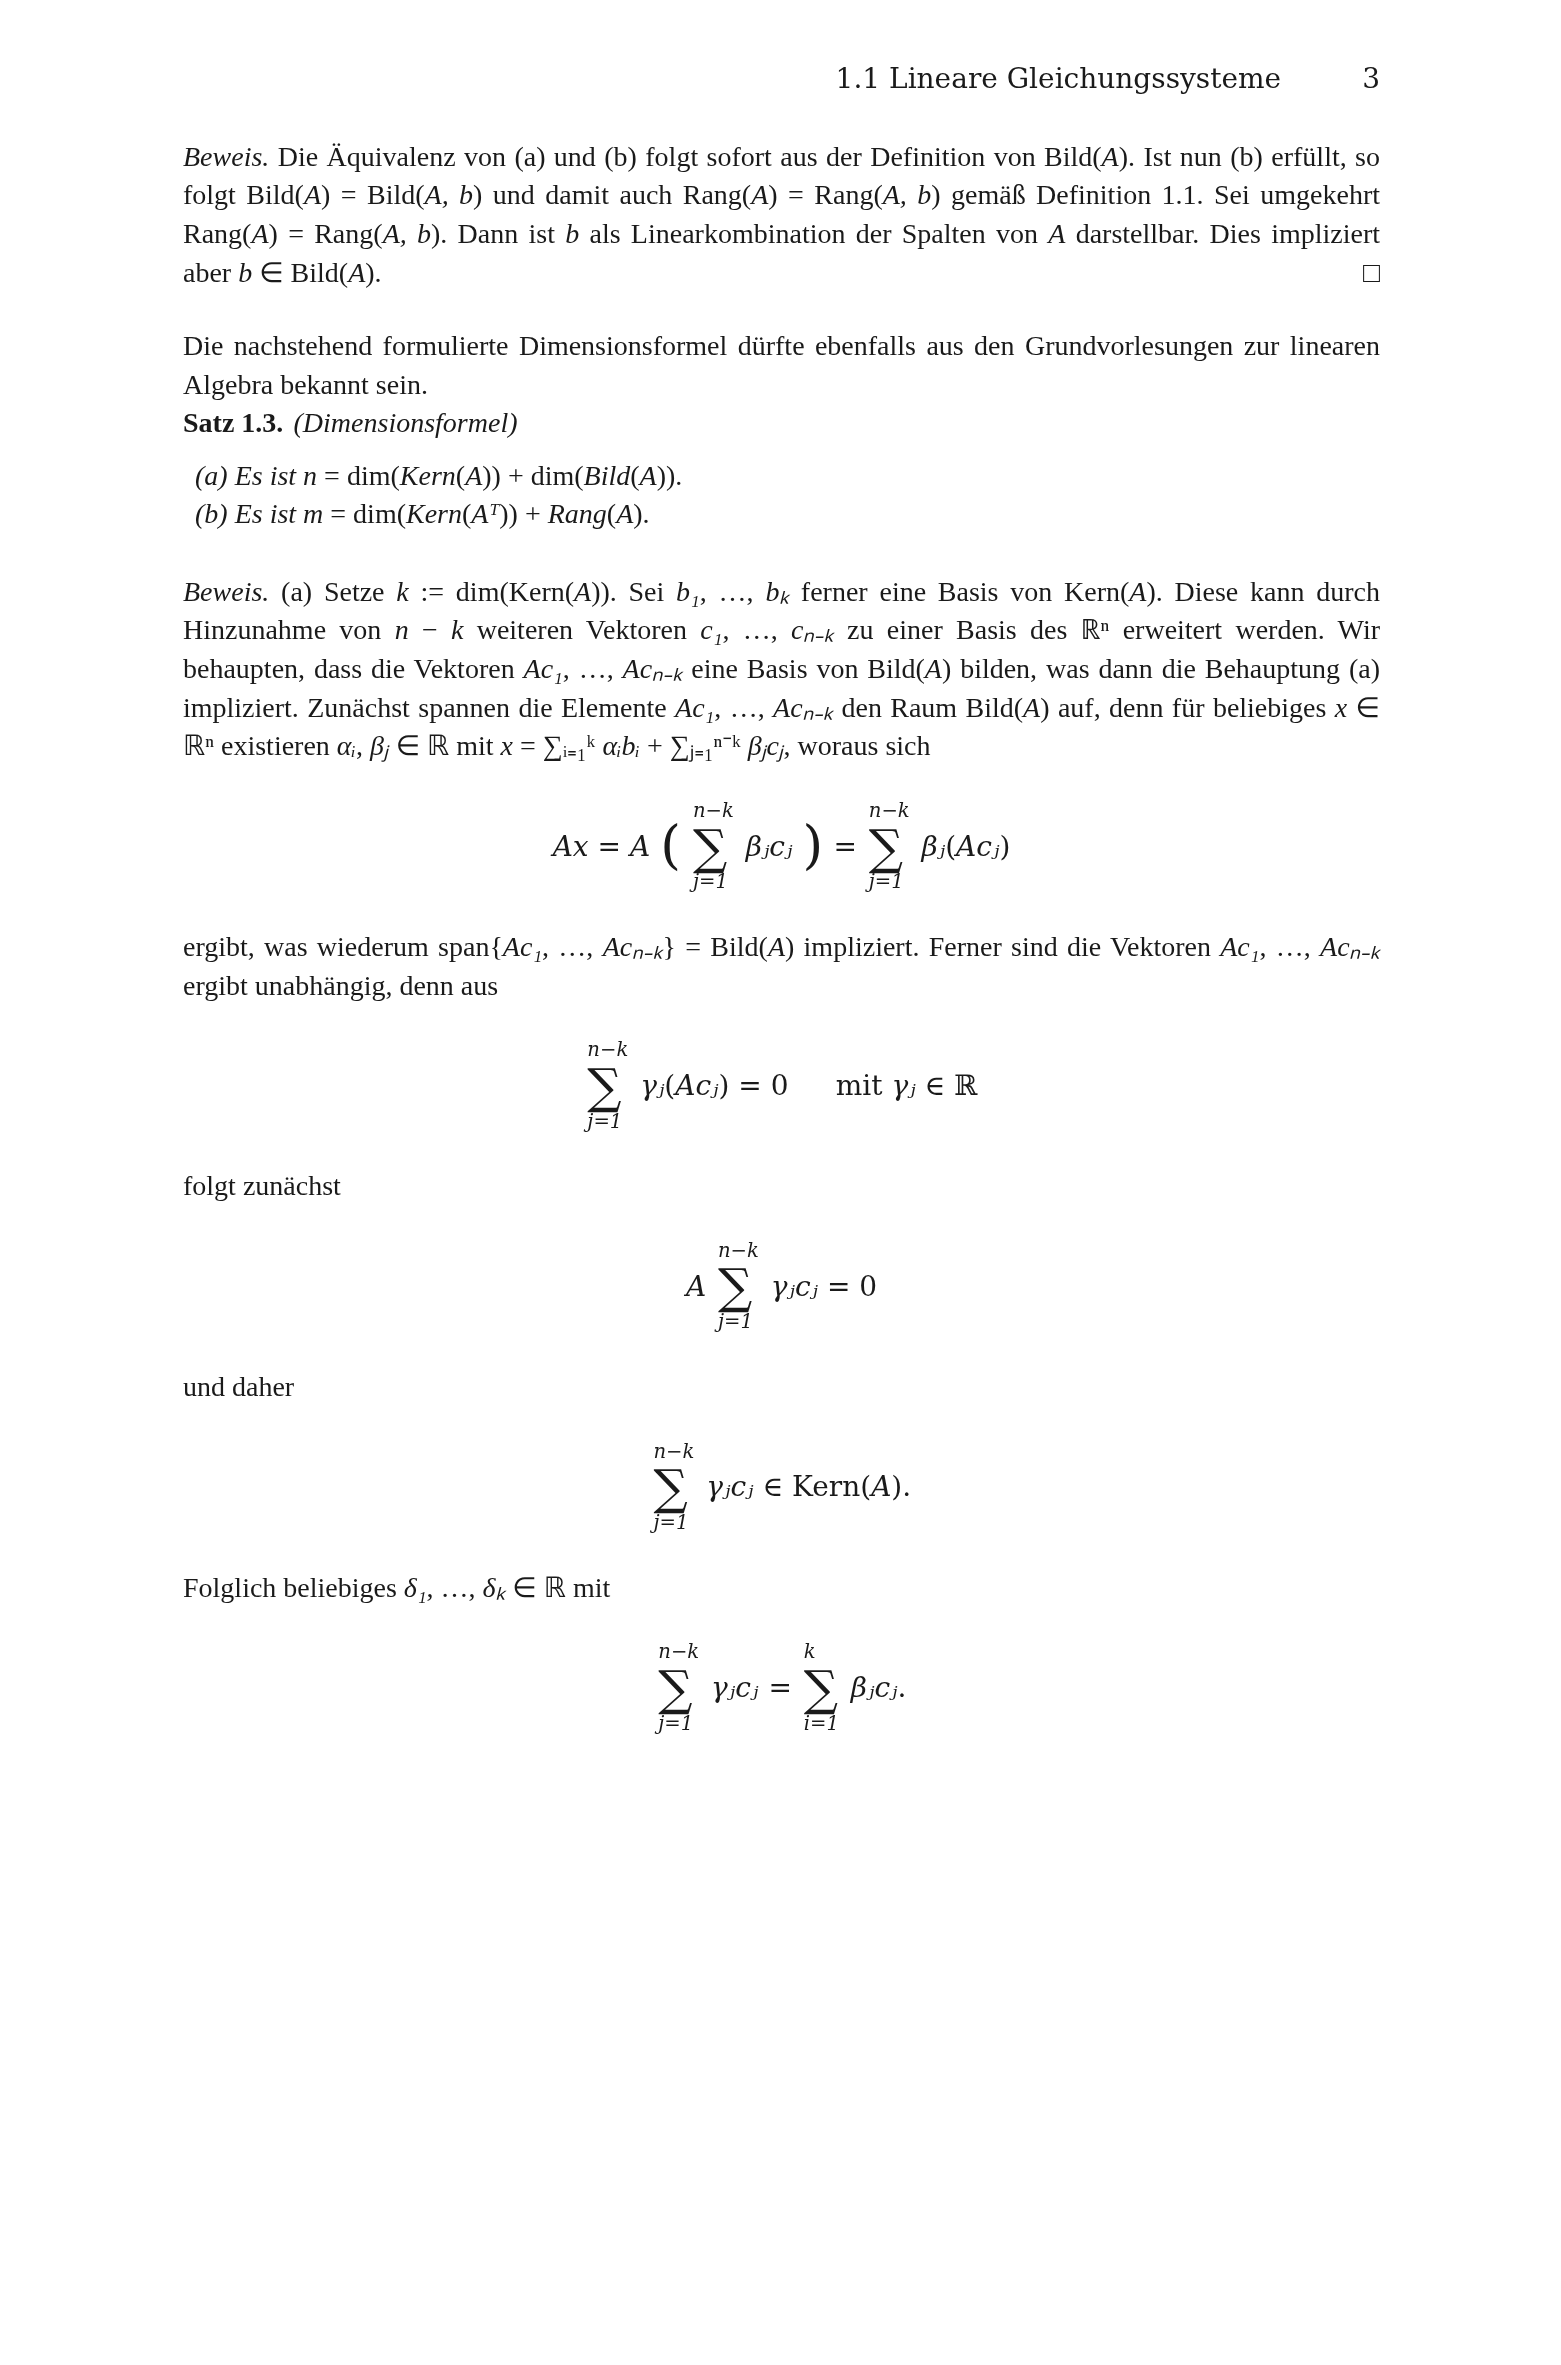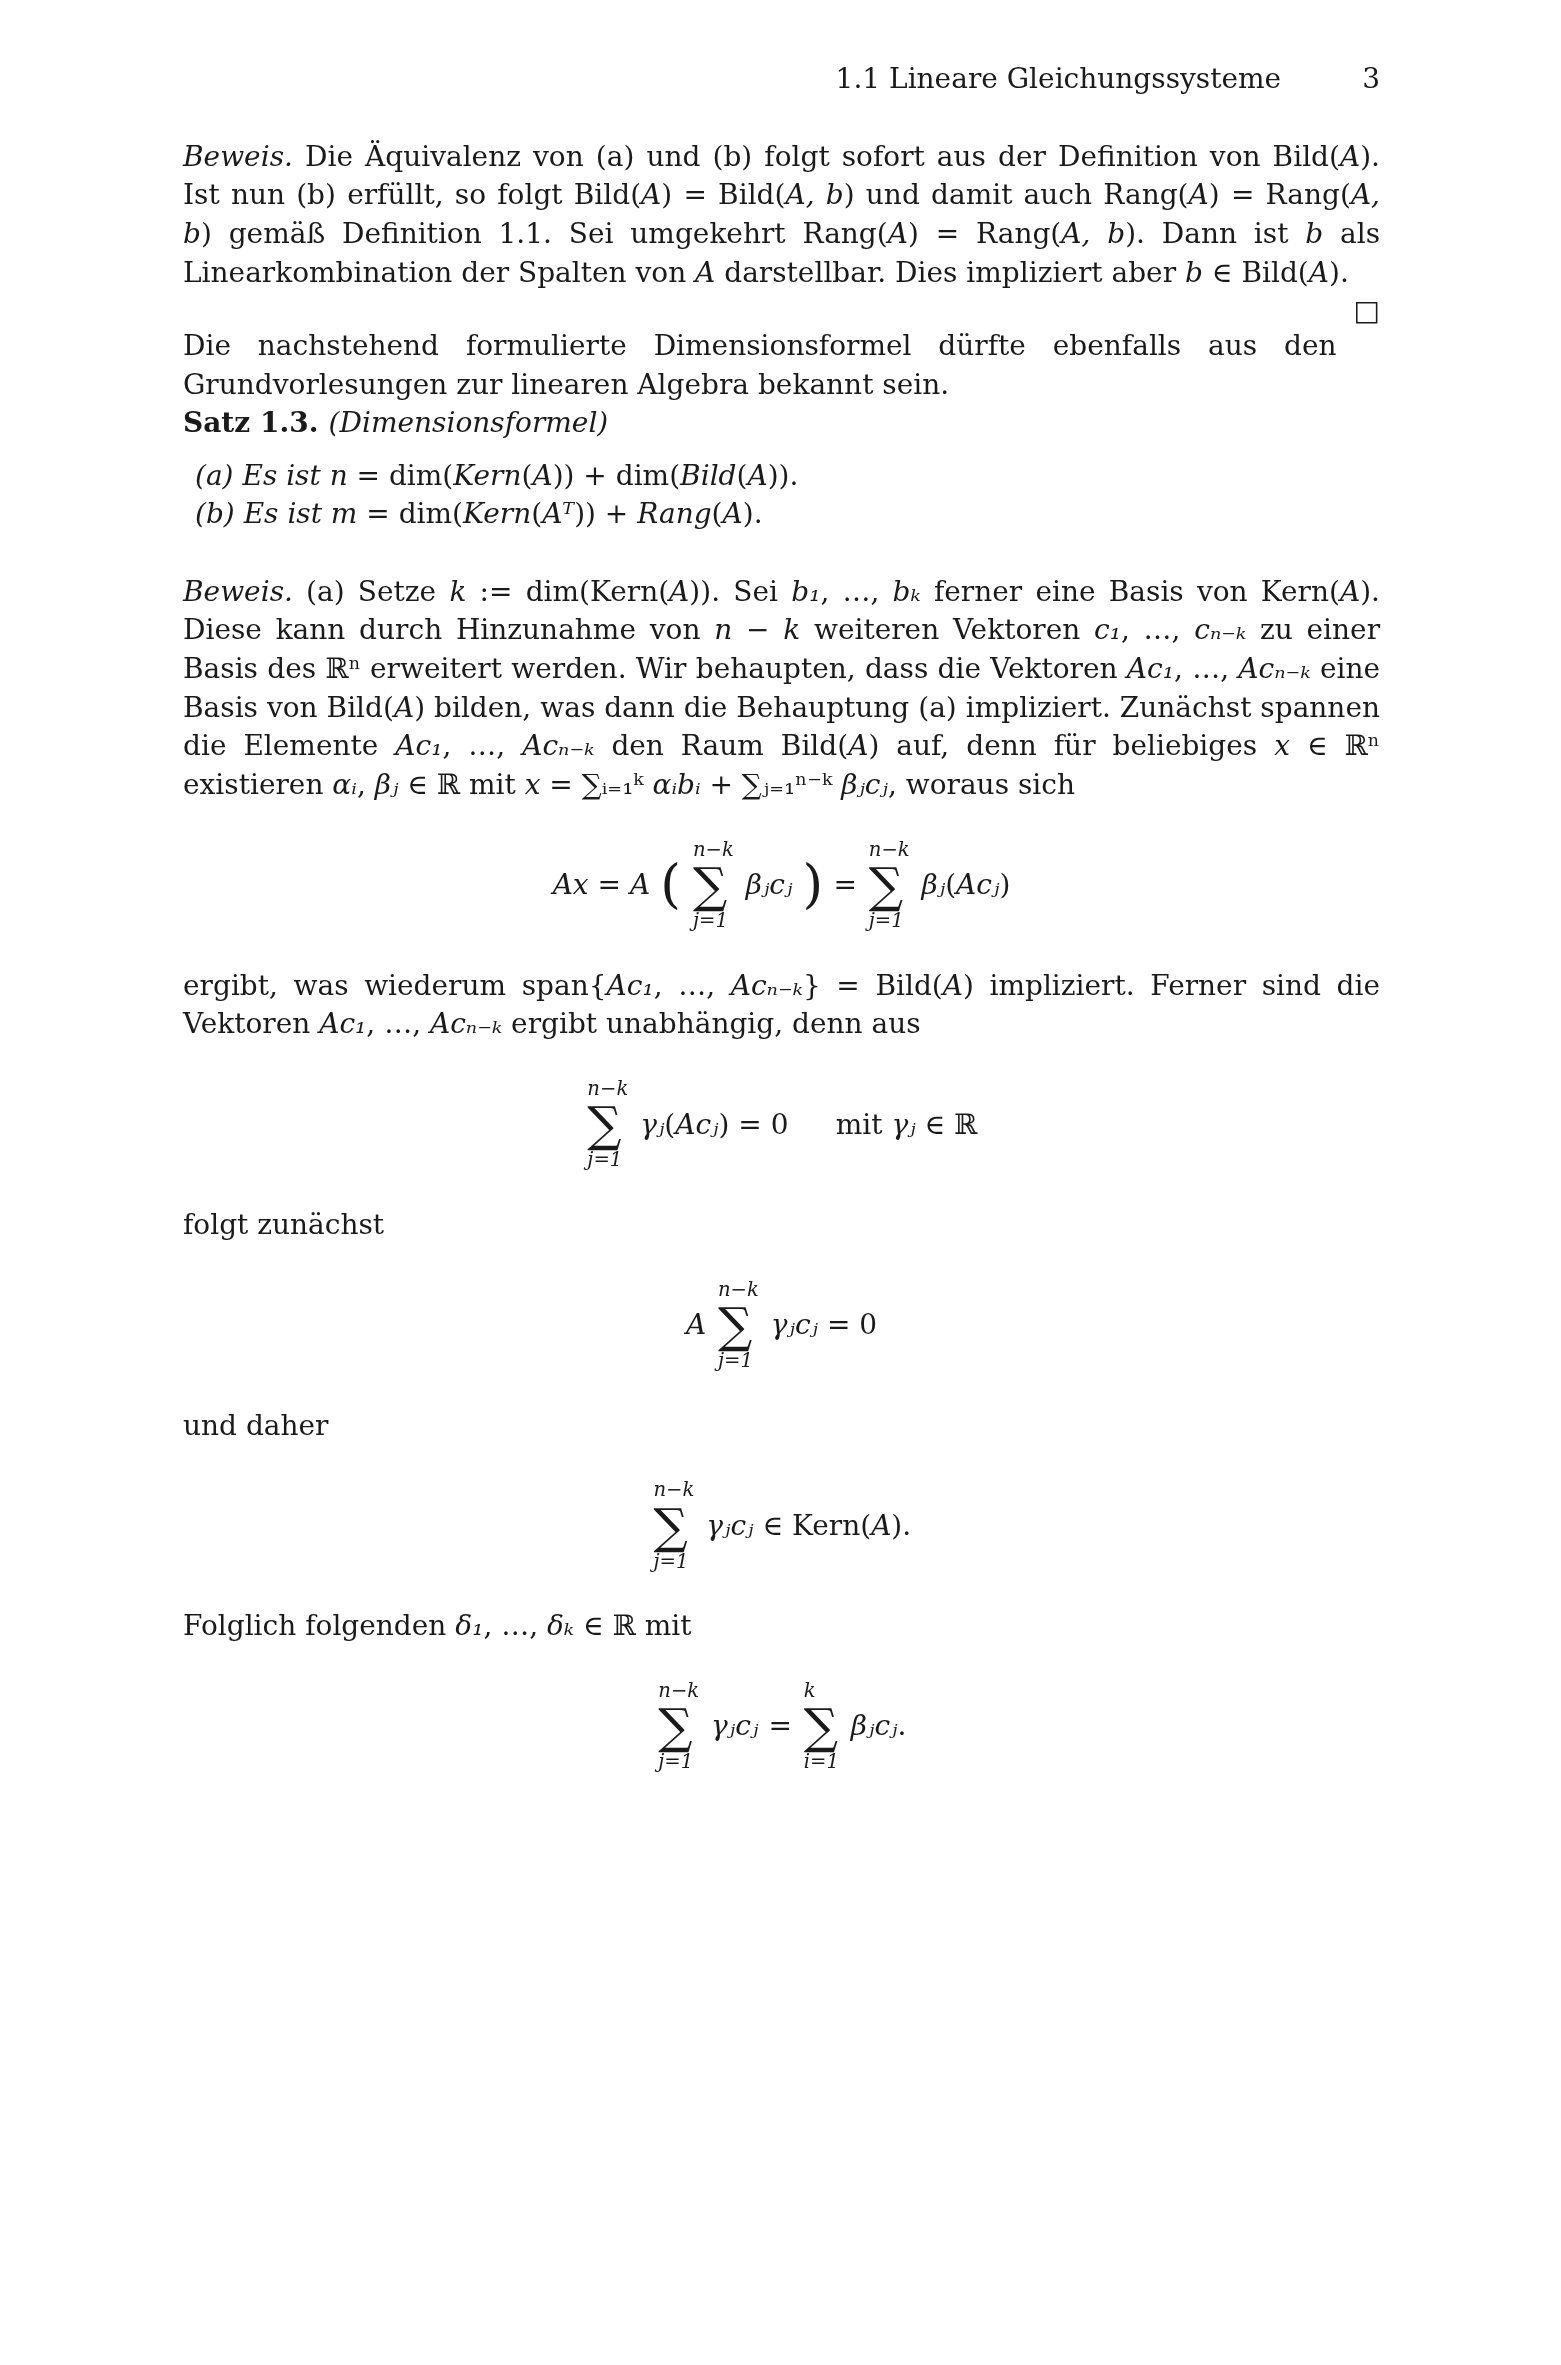--- a/index.html
+++ b/index.html
@@ -16,21 +16,21 @@
     font-size: 28px;
     line-height: 1.38;
   }
   .header {
     display: flex;
     justify-content: flex-end;
     align-items: baseline;
     gap: 81px;
     margin-bottom: 39px;
   }
-  .para { margin: 0; text-align: justify; }
+  .para { margin: 0; text-align: justify; font-family: Liberation Serif, serif; }
   .it { font-style: italic; }
   .intro { margin-top: 35px; }
   .theorem { }
   .tlabel { margin-right: 10.2px; }
   .titem { padding-left: 12px; text-align: left; }
   .titem-first { margin-top: 13.6px; }
   .proof2 { margin-top: 39px; }
   .short { margin: 8.5px 0; text-align: left; }
   .qed { float: right; margin-left: 17px; }
   .eq {
@@ -135,21 +135,21 @@
 
   <div class="eq">
     <span class="sum">
       <span class="lim">n−k</span>
       <span class="sigma">∑</span>
       <span class="lim">j=1</span>
     </span>
     <span class="eqtxt"><span class="it">γⱼcⱼ</span><span> ∈ Kern(</span><span class="it">A</span><span>).</span></span>
   </div>
 
-  <p class="para short"><span>Folglich folgenden </span><span class="it">δ₁</span><span>, …, </span><span class="it">δₖ</span><span> ∈ ℝ mit</span></p>
+  <p class="para short"><span>Folglich beliebiges </span><span class="it">δ₁</span><span>, …, </span><span class="it">δₖ</span><span> ∈ ℝ mit</span></p>
 
   <div class="eq">
     <span class="sum">
       <span class="lim">n−k</span>
       <span class="sigma">∑</span>
       <span class="lim">j=1</span>
     </span>
     <span class="eqtxt"><span class="it">γⱼcⱼ</span></span>
     <span class="eqtxt">=</span>
     <span class="sum">

